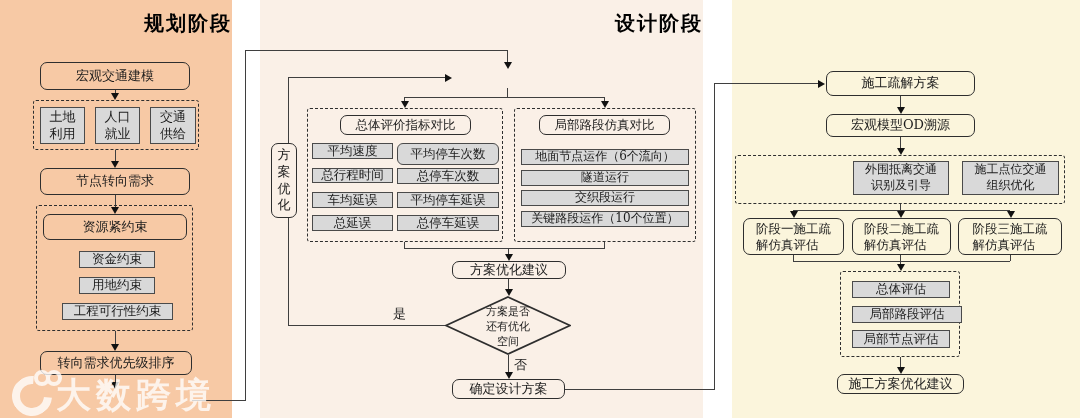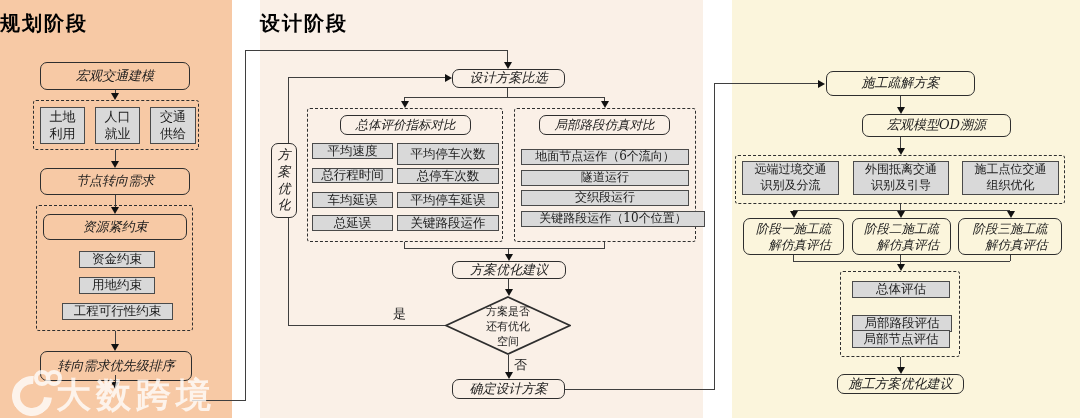--- a/index.html
+++ b/index.html
@@ -1,23 +1,23 @@
 <!DOCTYPE html>
 <html><head>
 <meta charset="utf-8">
 <style>
   html,body{margin:0;padding:0;background:#fff;}
   #canvas{position:relative;width:1080px;height:418px;background:#fff;overflow:hidden;
           font-family:"DejaVu Serif","Liberation Serif",serif;color:#1c1c1c;}
   .panel{position:absolute;top:0;height:418px;}
-  .ptitle{position:absolute;text-align:left;font-family:"DejaVu Sans","Liberation Sans",sans-serif;
+  .ptitle{position:absolute;text-align:right;font-family:"DejaVu Sans","Liberation Sans",sans-serif;
           font-weight:700;font-size:20px;letter-spacing:2px;color:#000;}
   .rbox{position:absolute;border:1.4px solid #2e2e2e;border-radius:7px;display:flex;align-items:center;
-        justify-content:center;text-align:right;font-size:13px;white-space:pre-line;line-height:1.25;
-        box-sizing:border-box;background:transparent;font-style:italic;}
+        justify-content:center;text-align:left;font-size:13px;white-space:pre-line;line-height:1.25;
+        box-sizing:border-box;background:transparent;}
   .opaque{background:#FAF0E7;}
   .gbox{position:absolute;background:#D9D9D9;border:1.1px solid #4a4a4a;display:flex;align-items:center;
         justify-content:center;text-align:center;font-size:12.5px;white-space:pre-line;line-height:1.3;
         box-sizing:border-box;}
   .dgroup{position:absolute;border:1.5px dashed #2e2e2e;border-radius:3px;box-sizing:border-box;}
   .vline{position:absolute;width:1.2px;background:#3f3f3f;}
   .hline{position:absolute;height:1.2px;background:#3f3f3f;}
   .arrd{position:absolute;width:0;height:0;border-left:4px solid transparent;border-right:4px solid transparent;
         border-top:7px solid #111;}
   .arrr{position:absolute;width:0;height:0;border-top:4px solid transparent;border-bottom:4px solid transparent;
@@ -64,57 +64,56 @@
   <div class="arrd" style="left:111px;top:207px;"></div>
 
   <div class="dgroup" style="left:36px;top:205px;width:157px;height:126px;"></div>
   <div class="rbox" style="left:43px;top:214px;width:144px;height:26px;">资源紧约束</div>
   <div class="gbox" style="left:79px;top:251px;width:76px;height:17px;">资金约束</div>
   <div class="gbox" style="left:79px;top:277px;width:76px;height:17px;">用地约束</div>
   <div class="gbox" style="left:62px;top:303px;width:111px;height:17px;">工程可行性约束</div>
 
   <div class="vline" style="left:114.5px;top:331px;height:13px;"></div>
   <div class="arrd" style="left:111px;top:344px;"></div>
-  <div class="rbox" style="left:40px;top:351px;width:152px;height:30px;">转向需求优先级排序</div>
+  <div class="rbox" style="left:40px;top:351px;width:152px;height:24px;">转向需求优先级排序</div>
 
   <div class="vline" style="left:114.5px;top:375px;height:7px;"></div>
   <div class="arrd" style="left:111px;top:382px;"></div>
 
   <div class="hline" style="left:192px;top:400px;width:53px;"></div>
   <div class="vline" style="left:245px;top:50px;height:351px;"></div>
   <div class="hline" style="left:245px;top:50px;width:262px;"></div>
   <div class="vline" style="left:507px;top:50px;height:12px;"></div>
   <div class="arrd" style="left:503.5px;top:62px;"></div>
 
-  <div class="rbox" style="left:452px;top:69px;width:113px;height:19px;">设计方案比选</div>
 
   <div class="vline" style="left:507px;top:88px;height:9px;"></div>
   <div class="hline" style="left:404px;top:97px;width:200px;"></div>
   <div class="vline" style="left:404px;top:97px;height:4px;"></div>
   <div class="arrd" style="left:400.5px;top:101px;"></div>
   <div class="vline" style="left:604px;top:97px;height:4px;"></div>
   <div class="arrd" style="left:600.5px;top:101px;"></div>
 
   <div class="dgroup" style="left:307px;top:108px;width:196px;height:134px;"></div>
   <div class="rbox" style="left:340px;top:115px;width:131px;height:20px;font-size:12.5px;">总体评价指标对比</div>
   <div class="gbox" style="left:312px;top:143px;width:81px;height:16px;">平均速度</div>
-  <div class="gbox" style="left:397px;top:143px;width:102px;height:22px;">平均停车次数</div>
+  <div class="gbox" style="left:397px;top:143px;width:102px;height:22px;border-radius:6px;">平均停车次数</div>
   <div class="gbox" style="left:312px;top:168px;width:81px;height:15px;">总行程时间</div>
   <div class="gbox" style="left:397px;top:168px;width:102px;height:16px;">总停车次数</div>
   <div class="gbox" style="left:312px;top:192px;width:81px;height:16px;text-align:center;">车均延误</div>
   <div class="gbox" style="left:397px;top:192px;width:102px;height:16px;">平均停车延误</div>
   <div class="gbox" style="left:312px;top:215px;width:81px;height:16px;">总延误</div>
-  <div class="gbox" style="left:397px;top:215px;width:102px;height:16px;">关键路段运作</div>
+  <div class="gbox" style="left:397px;top:215px;width:102px;height:16px;">总停车延误</div>
 
   <div class="dgroup" style="left:514px;top:108px;width:182px;height:134px;"></div>
   <div class="rbox" style="left:539px;top:115px;width:131px;height:20px;font-size:12.5px;">局部路段仿真对比</div>
   <div class="gbox" style="left:521px;top:149px;width:168px;height:16px;font-size:12px;">地面节点运作（6个流向）</div>
   <div class="gbox" style="left:521px;top:170px;width:168px;height:16px;font-size:12px;">隧道运行</div>
   <div class="gbox" style="left:521px;top:190px;width:168px;height:16px;font-size:12px;">交织段运行</div>
-  <div class="gbox" style="left:521px;top:211px;width:184px;height:16px;font-size:12px;">关键路段运作（10个位置）</div>
+  <div class="gbox" style="left:521px;top:211px;width:168px;height:16px;font-size:12px;">关键路段运作（10个位置）</div>
 
   <div class="vline" style="left:404px;top:242px;height:6px;"></div>
   <div class="vline" style="left:604px;top:242px;height:6px;"></div>
   <div class="hline" style="left:404px;top:248px;width:201px;"></div>
   <div class="vline" style="left:508px;top:248px;height:6px;"></div>
   <div class="arrd" style="left:504.5px;top:254px;"></div>
   <div class="rbox" style="left:452px;top:261px;width:114px;height:18px;">方案优化建议</div>
 
   <div class="vline" style="left:508px;top:279px;height:10px;"></div>
   <div class="arrd" style="left:504.5px;top:289px;"></div>
@@ -142,27 +141,25 @@
   <div class="rbox" style="left:452px;top:379px;width:113px;height:20px;">确定设计方案</div>
 
   <div class="hline" style="left:565px;top:389px;width:149px;"></div>
   <div class="vline" style="left:714px;top:83px;height:307px;"></div>
   <div class="hline" style="left:714px;top:83px;width:104px;"></div>
   <div class="arrr" style="left:818px;top:79.5px;"></div>
 
   <div class="rbox" style="left:826px;top:71px;width:149px;height:25px;">施工疏解方案</div>
   <div class="vline" style="left:900px;top:96px;height:11px;"></div>
   <div class="arrd" style="left:896.5px;top:107px;"></div>
-  <div class="rbox" style="left:826px;top:114px;width:149px;height:23px;margin-left:36px;">宏观模型OD溯源</div>
+  <div class="rbox" style="left:826px;top:114px;width:149px;height:23px;">宏观模型OD溯源</div>
   <div class="vline" style="left:900px;top:137px;height:11px;"></div>
   <div class="arrd" style="left:896.5px;top:148px;"></div>
 
   <div class="dgroup" style="left:735px;top:155px;width:330px;height:49px;"></div>
-  <div class="gbox" style="left:742px;top:161px;width:97px;height:34px;font-size:12px;">远端过境交通
-识别及分流</div>
   <div class="gbox" style="left:853px;top:161px;width:96px;height:34px;font-size:12px;">外围抵离交通
 识别及引导</div>
   <div class="gbox" style="left:962px;top:161px;width:97px;height:34px;font-size:12px;">施工点位交通
 组织优化</div>
 
   <div class="vline" style="left:900px;top:204px;height:6px;"></div>
   <div class="hline" style="left:793px;top:210px;width:217px;"></div>
   <div class="arrd" style="left:789.5px;top:211px;"></div>
   <div class="arrd" style="left:896.5px;top:211px;"></div>
   <div class="arrd" style="left:1006.5px;top:211px;"></div>
@@ -175,21 +172,21 @@
 解仿真评估</div>
 
   <div class="vline" style="left:793px;top:255px;height:6px;"></div>
   <div class="vline" style="left:1010px;top:255px;height:6px;"></div>
   <div class="hline" style="left:793px;top:261px;width:217px;"></div>
   <div class="vline" style="left:900px;top:255px;height:9px;"></div>
   <div class="arrd" style="left:896.5px;top:264px;"></div>
 
   <div class="dgroup" style="left:840px;top:271px;width:120px;height:86px;"></div>
   <div class="gbox" style="left:852px;top:281px;width:98px;height:17px;">总体评估</div>
-  <div class="gbox" style="left:852px;top:306px;width:100px;height:17px;margin-top:9px;">局部路段评估</div>
+  <div class="gbox" style="left:852px;top:306px;width:110px;height:17px;">局部路段评估</div>
   <div class="gbox" style="left:852px;top:330px;width:98px;height:18px;">局部节点评估</div>
 
   <div class="vline" style="left:900px;top:357px;height:10px;"></div>
   <div class="arrd" style="left:896.5px;top:367px;"></div>
   <div class="rbox" style="left:837px;top:374px;width:127px;height:20px;">施工方案优化建议</div>
 
   <div class="wm">
     <div class="wm-logo">
       <div class="wm-swoosh"></div>
       <div class="wm-ring" style="left:30px;"></div>

